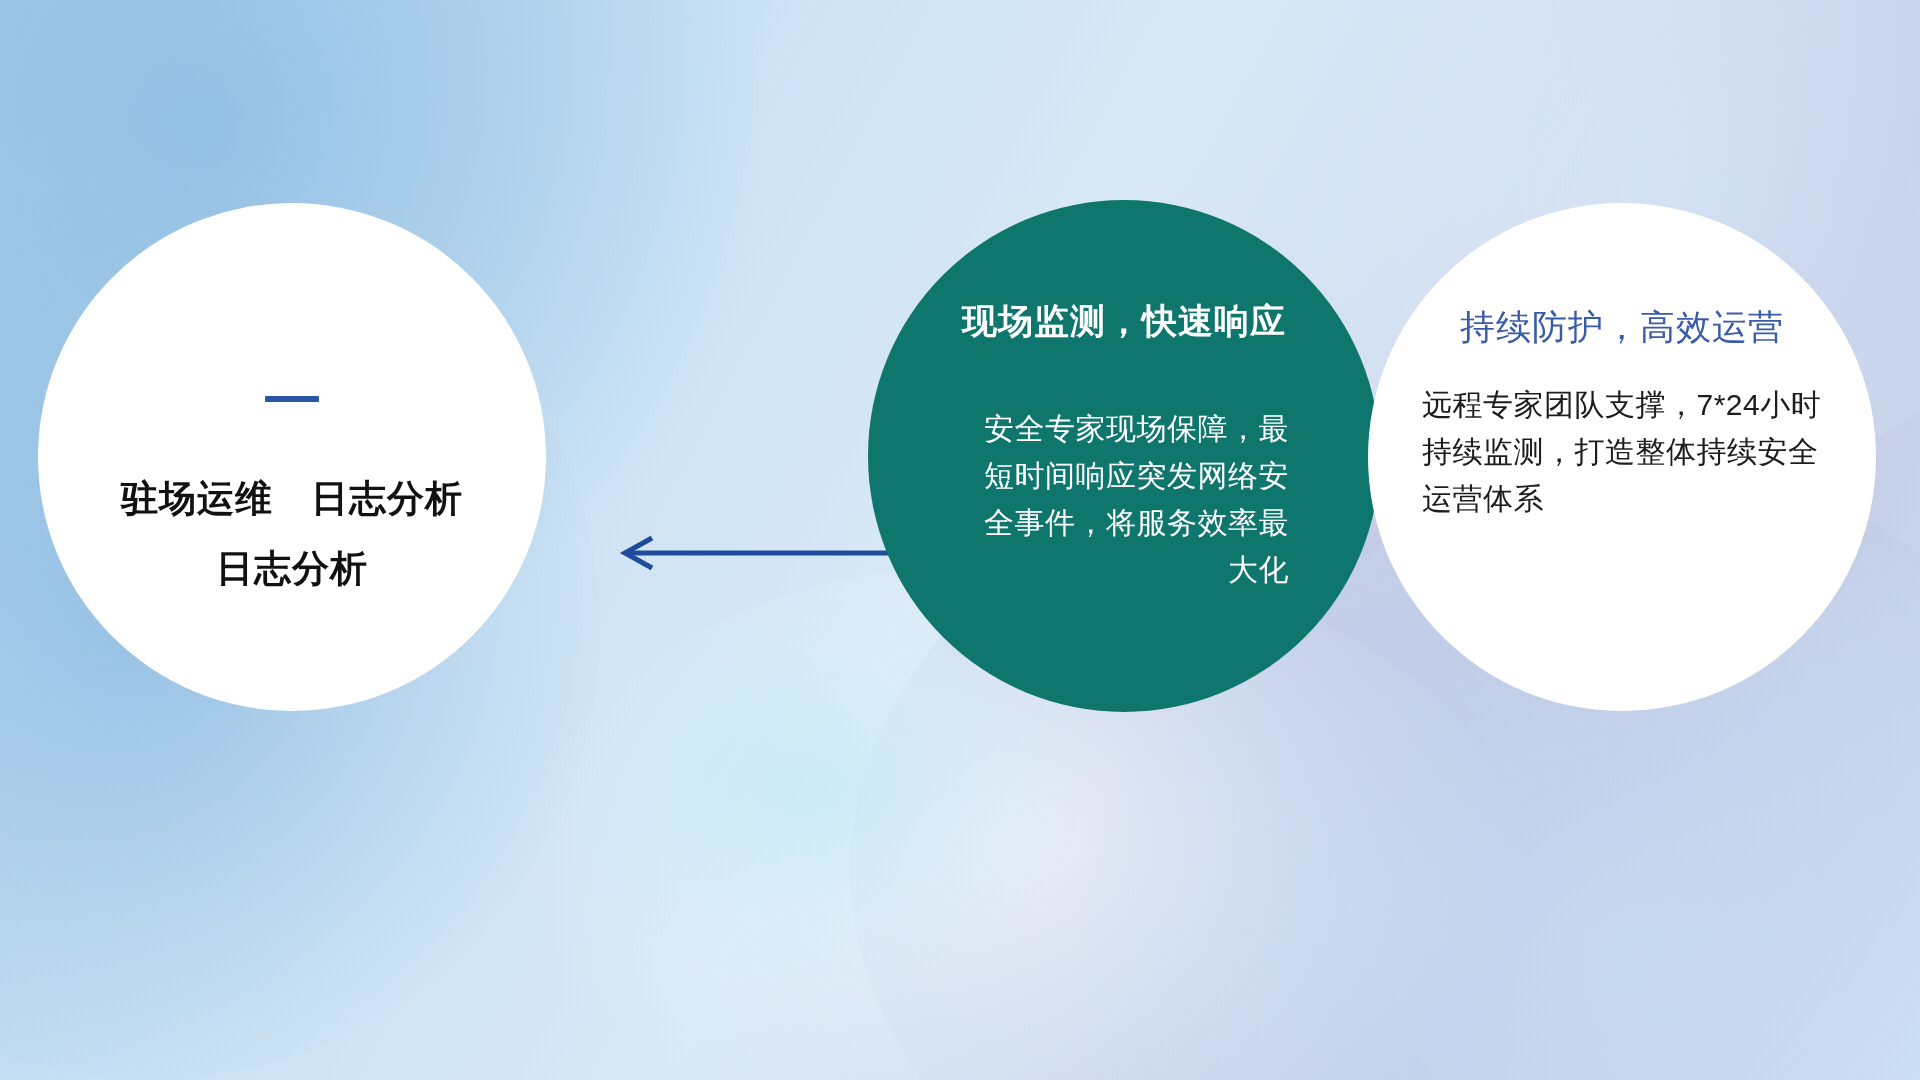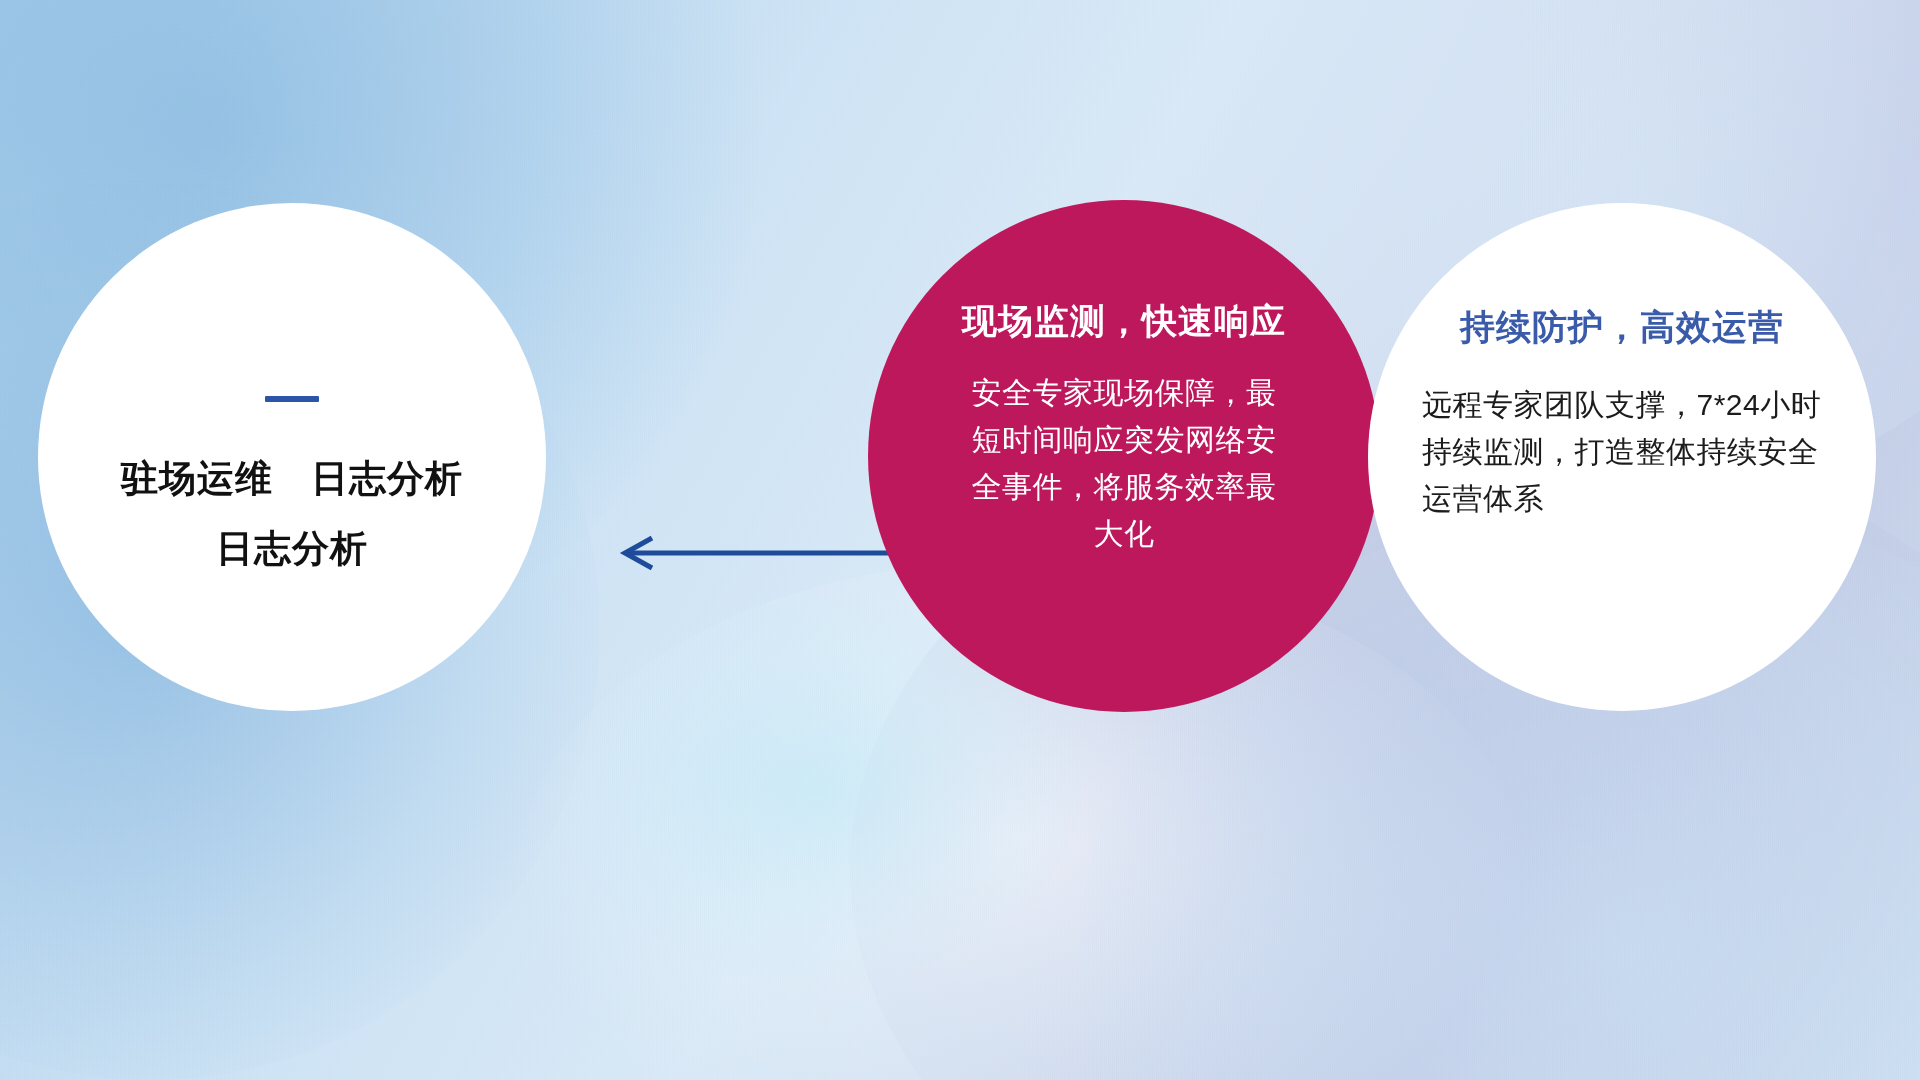--- a/index.html
+++ b/index.html
@@ -123,27 +123,28 @@
     align-items: center;
   }
 
   #circle-left {
     left: 38px;
     top: 203px;
     width: 508px;
     height: 508px;
     background: #ffffff;
     z-index: 4;
+    gap: 20px;
   }
   #circle-middle {
     left: 868px;
     top: 200px;
     width: 512px;
     height: 512px;
-    background: #be185d;
+    background: #0f766e;
     z-index: 5;
   }
   #circle-right {
     left: 1368px;
     top: 203px;
     width: 508px;
     height: 508px;
     background: #ffffff;
     z-index: 6;
   }
@@ -173,34 +174,34 @@
   .mid-title {
     margin-top: 98px;
     color: #ffffff;
     font-weight: bold;
     font-size: 35px;
     letter-spacing: 1px;
     white-space: nowrap;
     text-align: center;
   }
   .mid-body {
-    margin-top: 24px;
+    margin-top: 60px;
     width: 330px;
     color: #ffffff;
     font-size: 30px;
     line-height: 47px;
-    text-align: center;
+    text-align: right;
     letter-spacing: 0.5px;
   }
 
   
   .right-title {
     margin-top: 101px;
     color: #3a5ba9;
-    font-weight: bold;
+    font-weight: normal;
     font-size: 35px;
     letter-spacing: 1px;
     white-space: nowrap;
     text-align: center;
   }
   .right-body {
     margin-top: 30px;
     width: 400px;
     color: #1c1c1c;
     font-size: 30px;

